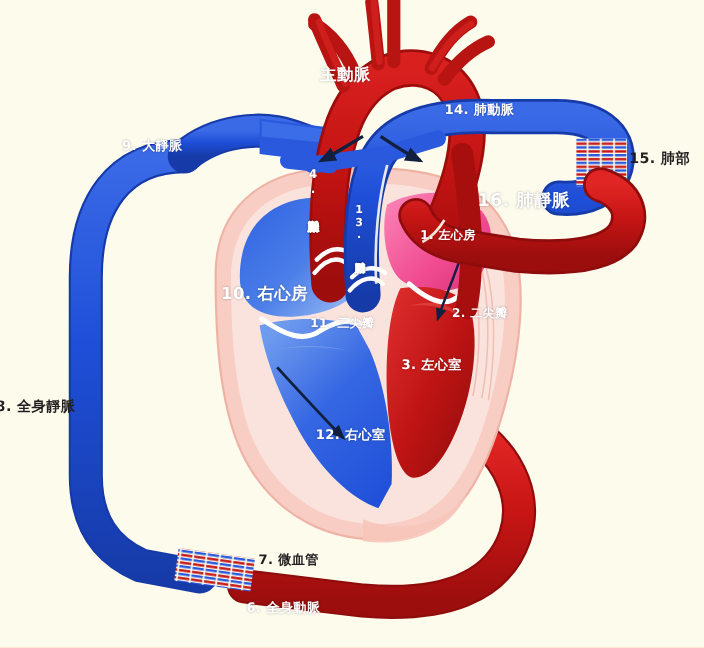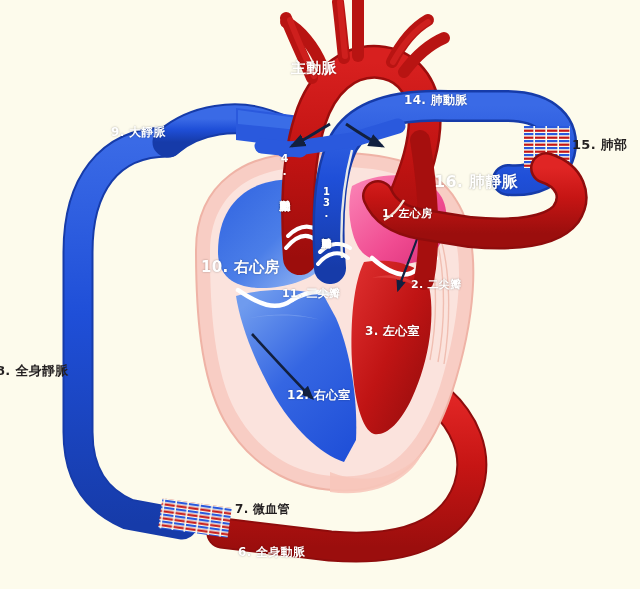--- a/index.html
+++ b/index.html
@@ -368,21 +368,21 @@
   </div>
 
   <div class="lbl lbl-white" style="left:287px; top:389px; font-size:12px;">
     <span>12. 右心室</span>
   </div>
 
   <div class="lbl lbl-dark" style="left:191px; top:503px; font-size:12px;margin-left:44px;">
     <span>7. 微血管</span>
   </div>
 
-  <div class="lbl lbl-white" style="left:224px; top:546px; font-size:12px;margin-left:14px;">
+  <div class="lbl lbl-white" style="left:224px; top:546px; font-size:12px;">
     <span>6. 全身動脈</span>
   </div>
 
   <div class="lbl lbl-dark" style="left:-4px; top:364px; font-size:13px;">
     <span>8. 全身靜脈</span>
   </div>
 
 </div>
 
 </body></html>

